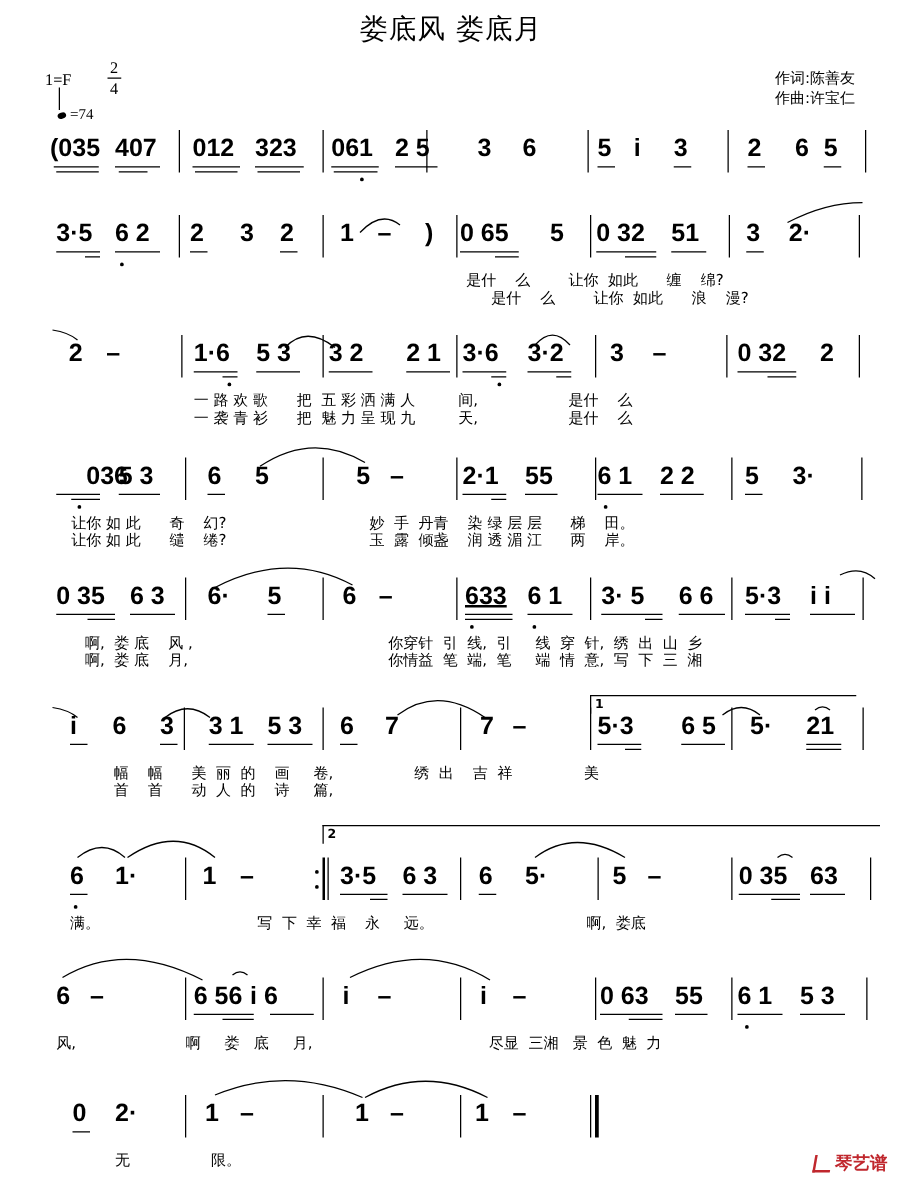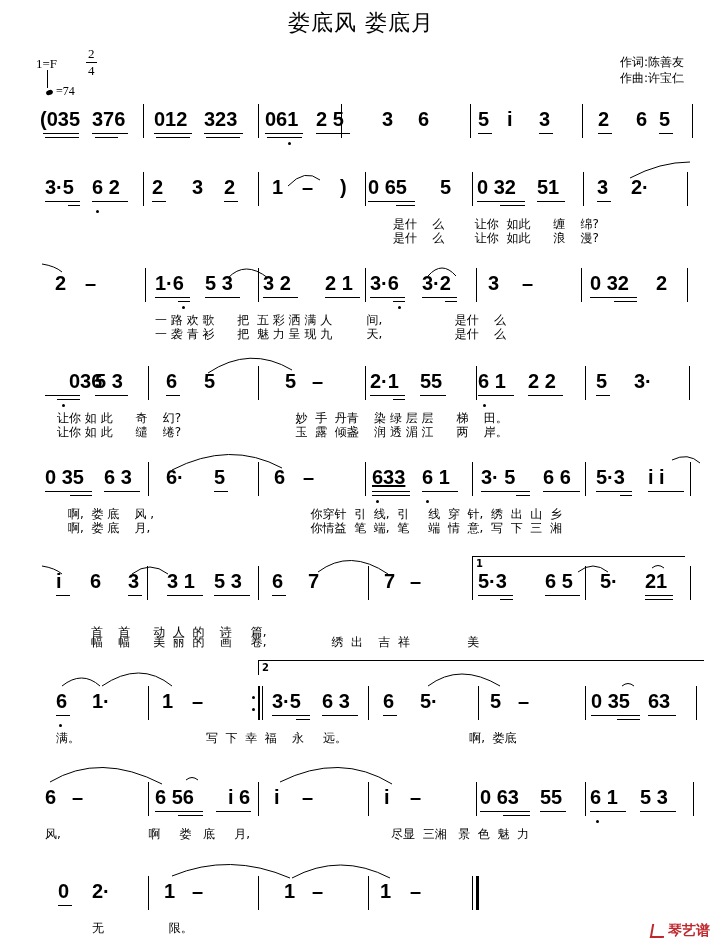--- a/index.html
+++ b/index.html
@@ -44,21 +44,21 @@
   <span class="head"></span><span>=74</span>
 </div>
 <div class="credits">
   <div>作词:陈善友</div>
   <div>作曲:许宝仁</div>
 </div>
 
 <div id="score">
     <div class="row" style="top: 108px;">
       <span class="note" style="left: 40px;">(035</span>
-      <span class="note" style="left: 92px;">376</span>
+      <span class="note" style="left: 92px;">407</span>
       <span class="note" style="left: 154px;">012</span>
       <span class="note" style="left: 204px;">323</span>
       <span class="note" style="left: 265px;">061</span>
       <span class="note" style="left: 316px;">2 5</span>
       <span class="note" style="left: 382px;">3</span>
       <span class="note" style="left: 418px;">6</span>
       <span class="note" style="left: 478px;">5</span>
       <span class="note" style="left: 507px;">i</span>
       <span class="note" style="left: 539px;">3</span>
       <span class="note" style="left: 598px;">2</span>
@@ -113,21 +113,21 @@
       <div class="uline" style="left: 500px; width: 25px; top: 29px;"></div>
       <div class="uline" style="left: 537px; width: 28px; top: 25px;"></div>
       <div class="uline" style="left: 597px; width: 14px; top: 25px;"></div>
       <div class="bar" style="left: 143px; top: -4px; height: 34px;"></div>
       <div class="bar" style="left: 258px; top: -4px; height: 34px;"></div>
       <div class="bar" style="left: 365px; top: -4px; height: 34px;"></div>
       <div class="bar" style="left: 472px; top: -4px; height: 34px;"></div>
       <div class="bar" style="left: 583px; top: -4px; height: 34px;"></div>
       <div class="bar" style="left: 687px; top: -4px; height: 34px;"></div>
       <div class="dot" style="left: 96px; top: 34px;"></div>
-      <div class="lyric" style="left: 393px; top: 40px; text-align: center;">是什    么        让你  如此      缠    绵?</div>
+      <div class="lyric" style="left: 373px; top: 40px; text-align: center;">是什    么        让你  如此      缠    绵?</div>
       <div class="lyric" style="left: 393px; top: 54px;">是什    么        让你  如此      浪    漫?</div>
     </div>
     <div class="row" style="top: 272px;">
       <span class="note" style="left: 55px;">2</span>
       <span class="note" style="left: 85px;">–</span>
       <span class="note" style="left: 155px;">1·6</span>
       <span class="note" style="left: 205px;">5 3</span>
       <span class="note" style="left: 263px;">3 2</span>
       <span class="note" style="left: 325px;">2 1</span>
       <span class="note" style="left: 370px;">3·6</span>
@@ -252,21 +252,21 @@
       <div class="uline" style="left: 500px; width: 13px; top: 29px;"></div>
       <div class="uline" style="left: 545px; width: 35px; top: 25px;"></div>
       <div class="uline" style="left: 645px; width: 28px; top: 25px;"></div>
       <div class="uline" style="left: 645px; width: 28px; top: 29px;"></div>
       <div class="bar" style="left: 147px; top: -4px; height: 34px;"></div>
       <div class="bar" style="left: 258px; top: -4px; height: 34px;"></div>
       <div class="bar" style="left: 368px; top: -4px; height: 34px;"></div>
       <div class="bar" style="left: 472px; top: -4px; height: 34px;"></div>
       <div class="bar" style="left: 585px; top: -4px; height: 34px;"></div>
       <div class="bar" style="left: 690px; top: -4px; height: 34px;"></div>
-      <div class="lyric" style="left: 91px; top: 40px; margin-top: 24px;">幅    幅      美  丽  的    画     卷,                 绣  出    吉  祥               美</div>
+      <div class="lyric" style="left: 91px; top: 40px;">幅    幅      美  丽  的    画     卷,                 绣  出    吉  祥               美</div>
       <div class="lyric" style="left: 91px; top: 54px;">首    首      动  人  的    诗     篇,</div>
     </div>
     <div class="row" style="top: 690px;">
       <span class="note" style="left: 56px;">6</span>
       <span class="note" style="left: 92px;">1·</span>
       <span class="note" style="left: 162px;">1</span>
       <span class="note" style="left: 192px;">–</span>
       <span class="note" style="left: 272px;">3·5</span>
       <span class="note" style="left: 322px;">6 3</span>
       <span class="note" style="left: 383px;">6</span>
@@ -288,21 +288,21 @@
       <div class="bar" style="left: 478px; top: -4px; height: 34px;"></div>
       <div class="bar" style="left: 585px; top: -4px; height: 34px;"></div>
       <div class="bar" style="left: 696px; top: -4px; height: 34px;"></div>
       <div class="dot" style="left: 59px; top: 34px;"></div>
       <div class="lyric" style="left: 56px; top: 40px;">满。                                 写  下  幸  福    永     远。                                啊,  娄底</div>
     </div>
     <div class="row" style="top: 786px;">
       <span class="note" style="left: 45px;">6</span>
       <span class="note" style="left: 72px;">–</span>
       <span class="note" style="left: 155px;">6 56</span>
-      <span class="note" style="left: 228px;">i 6</span>
+      <span class="note" style="left: 200px;">i 6</span>
       <span class="note" style="left: 274px;">i</span>
       <span class="note" style="left: 302px;">–</span>
       <span class="note" style="left: 384px;">i</span>
       <span class="note" style="left: 410px;">–</span>
       <span class="note" style="left: 480px;">0 63</span>
       <span class="note" style="left: 540px;">55</span>
       <span class="note" style="left: 590px;">6 1</span>
       <span class="note" style="left: 640px;">5 3</span>
       <div class="uline" style="left: 155px; width: 48px; top: 25px;"></div>
       <div class="uline" style="left: 178px; width: 25px; top: 29px;"></div>

